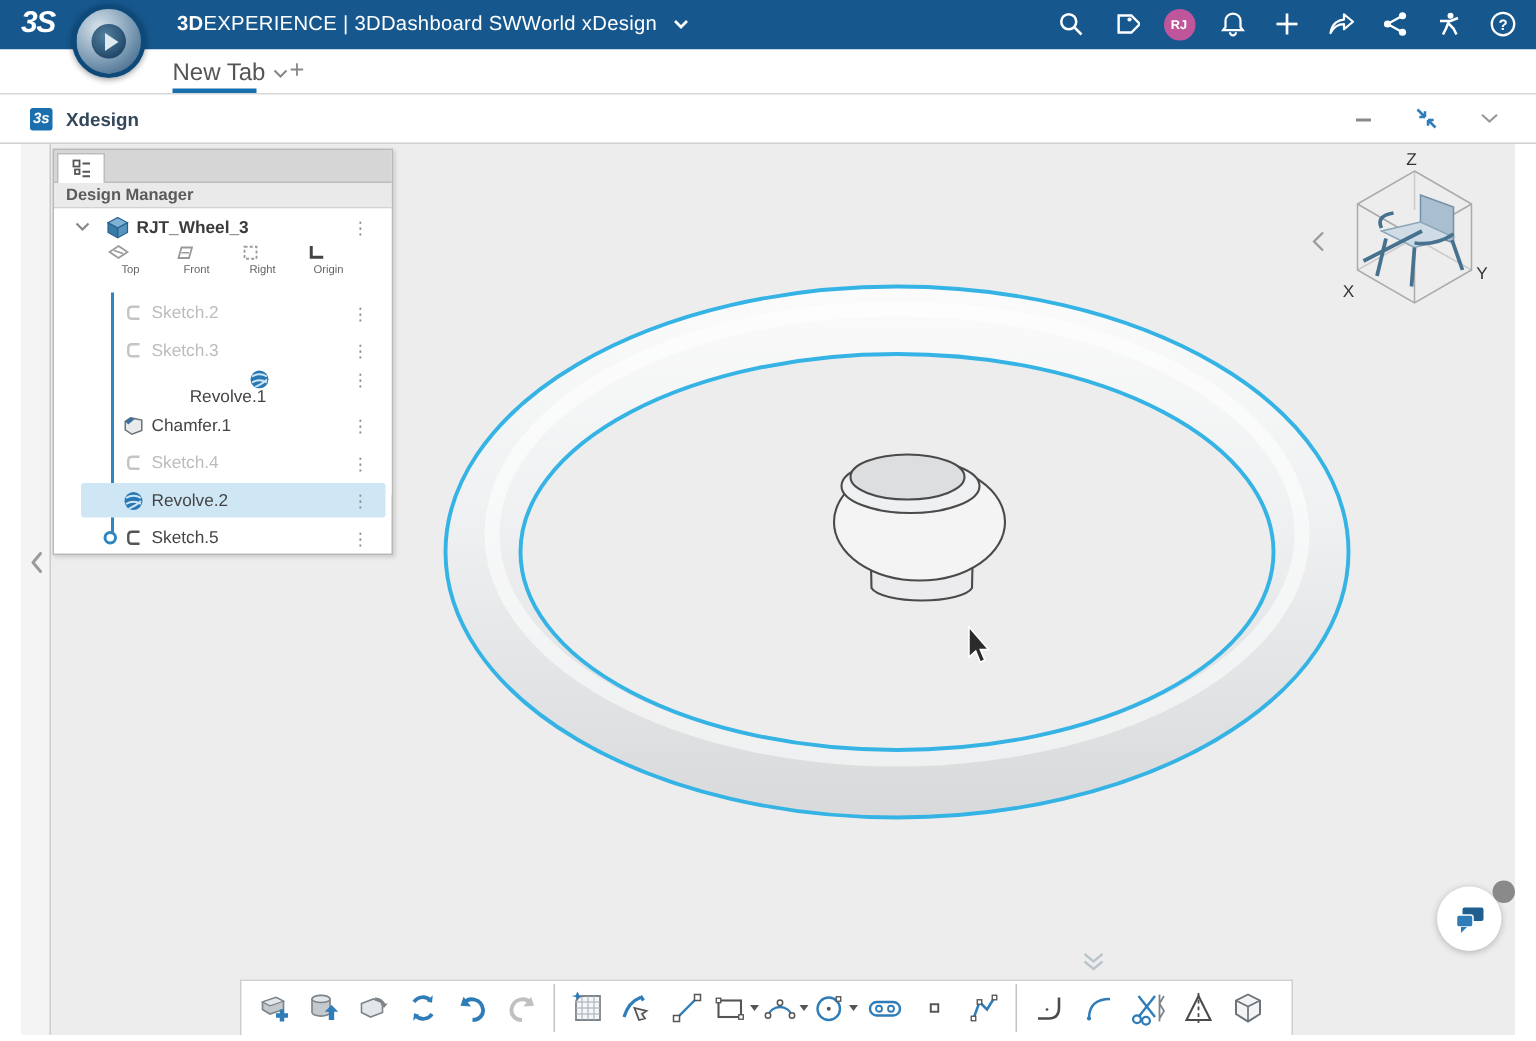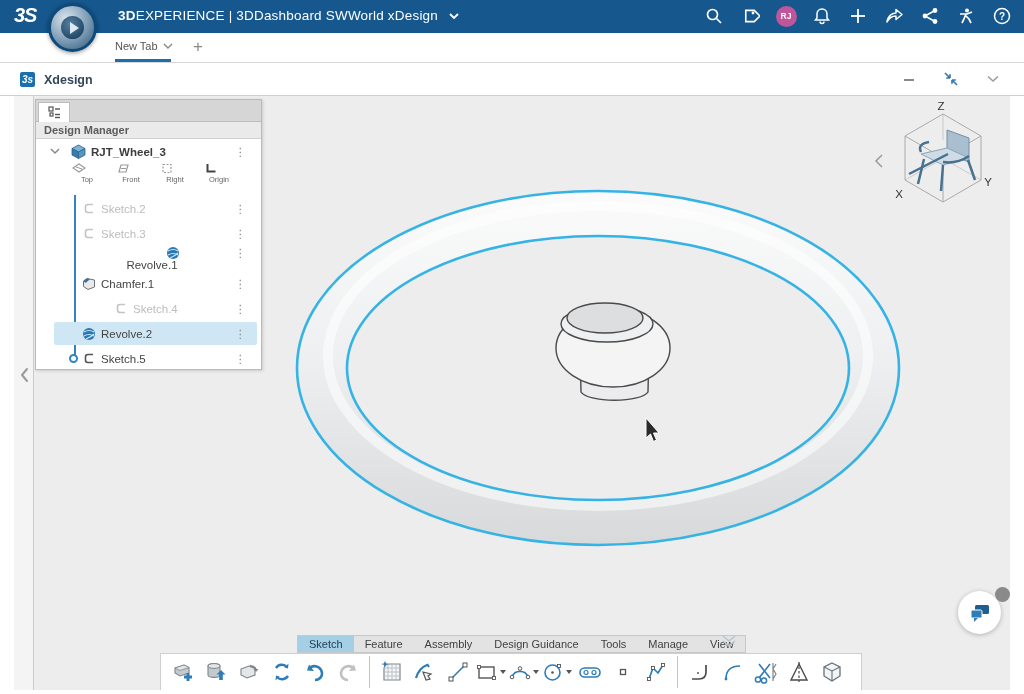--- a/index.html
+++ b/index.html
@@ -13,21 +13,21 @@
   .compass-inner { position:absolute; left:10px; top:10px; width:23px; height:23px; border-radius:50%;
              background:radial-gradient(circle at 40% 35%, #55809f, #1d4364 80%); display:flex; align-items:center; justify-content:center; }
   .play-tri { width:0; height:0; border-left:9px solid #dfe9f0; border-top:6px solid transparent; border-bottom:6px solid transparent; margin-left:3px; }
   .tb-title { position:absolute; left:118px; top:8px; font-size:13.5px; color:#fff; letter-spacing:.2px; }
   .tb-title b { font-weight:bold; }
   .tb-icons { position:absolute; right:10px; top:0; height:32px; display:flex; align-items:center; gap:12px; }
   .tb-ic { width:24px; height:24px; display:flex; align-items:center; justify-content:center; cursor:pointer; }
   .avatar { width:21px; height:21px; border-radius:50%; background:#bf559b; color:#fff; font-size:8.5px; font-weight:bold; display:flex; align-items:center; justify-content:center; }
   
   .tabrow { position:absolute; left:0; top:33px; width:1024px; height:30px; background:#fff; border-bottom:1px solid #d8d8d8; }
-  .newtab { position:absolute; left:115px; top:7px; font-size:11px; color:#555; display:flex; align-items:center; gap:5px; cursor:pointer; }
+  .newtab { position:absolute; left:115px; top:7px; font-size:16px; color:#555; display:flex; align-items:center; gap:5px; cursor:pointer; }
   .tab-underline { position:absolute; left:115px; bottom:0; width:56px; height:3px; background:#1a6fae; }
   .addtab { position:absolute; left:193px; top:4px; font-size:17px; color:#8a8a8a; cursor:pointer; }
   
   .appheader { position:absolute; left:0; top:64px; width:1024px; height:32px; background:#fff; border-bottom:1px solid #cfcfcf; }
   .xd-ic { position:absolute; left:20px; top:8px; width:15px; height:15px; background:#1a6fae; border-radius:2px; color:#fff; font-size:10px; font-style:italic; font-weight:bold; display:flex; align-items:center; justify-content:center; }
   .xd-title { position:absolute; left:44px; top:9px; font-size:12.5px; font-weight:bold; color:#33475b; }
   .win-ctrls { position:absolute; right:22px; top:6px; display:flex; gap:24px; align-items:center; }
   .win-ctrls > div { cursor:pointer; width:18px; height:18px; display:flex; align-items:center; justify-content:center; }
   
   .apparea { position:absolute; left:14px; top:96px; width:996px; height:594px; background:#ededed; }
@@ -320,21 +320,21 @@
         <span class="kebab">⋮</span>
       </div>
       <div class="trow" style="top:132px;">
         <svg width="14" height="14" style="margin-left:46px">
           <polygon points="5,1.5 12.5,3 12.5,10 6,12.5 1.5,9.5 1.5,4" fill="#e8eaec" stroke="#6a7278" stroke-width="1"></polygon>
           <polygon points="5,1.5 8,2.2 3.5,6 1.5,4" fill="#3a6f9e"></polygon>
         </svg>
         <span class="lbl">Chamfer.1</span>
         <span class="kebab">⋮</span>
       </div>
-      <div class="trow" style="top:157px;padding-left:32px;">
+      <div class="trow" style="top:157px;">
         <svg width="13" height="13" style="margin-left:47px">
             <path d="M10,2.5 H5 Q2.5,2.5 2.5,5 V8 Q2.5,10.5 5,10.5 H10" fill="none" stroke="#c4c4c4" stroke-width="1.6"></path>
           </svg>
         <span class="lbl suppressed">Sketch.4</span>
         <span class="kebab">⋮</span>
       </div>
       <div class="sel-row" style="top:183px;"></div>
       <div class="trow" style="top:182px;">
         <svg width="14" height="14" style="margin-left:46px">
             <circle cx="7" cy="7" r="6" fill="#2878b5"></circle>
@@ -346,29 +346,20 @@
       <div class="trow" style="top:207px;">
         <svg width="13" height="13" style="margin-left:47px">
             <path d="M10,2.5 H5 Q2.5,2.5 2.5,5 V8 Q2.5,10.5 5,10.5 H10" fill="none" stroke="#555" stroke-width="1.6"></path>
           </svg>
         <span class="lbl">Sketch.5</span>
         <span class="kebab">⋮</span>
       </div>
     </div>
   </div>
 
-  <div class="ribbontabs">
-    <div class="rtab active">Sketch</div>
-    <div class="rtab">Feature</div>
-    <div class="rtab">Assembly</div>
-    <div class="rtab">Design Guidance</div>
-    <div class="rtab">Tools</div>
-    <div class="rtab">Manage</div>
-    <div class="rtab">View</div>
-  </div>
   <div class="ribbon-expand">
     <svg width="18" height="14">
         <polyline points="3,2 9,7 15,2" fill="none" stroke="#b9c4cc" stroke-width="1.6"></polyline>
         <polyline points="3,7 9,12 15,7" fill="none" stroke="#b9c4cc" stroke-width="1.6"></polyline>
       </svg>
   </div>
 
   <div class="toolbar">
     <div class="tool">
       <svg width="24" height="24">

